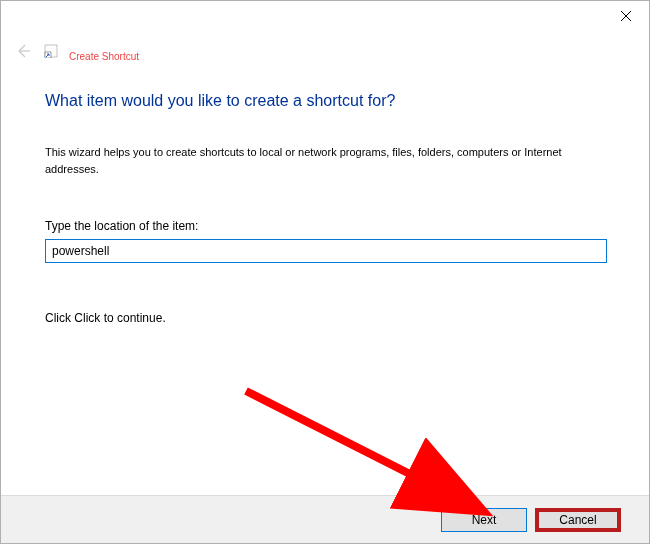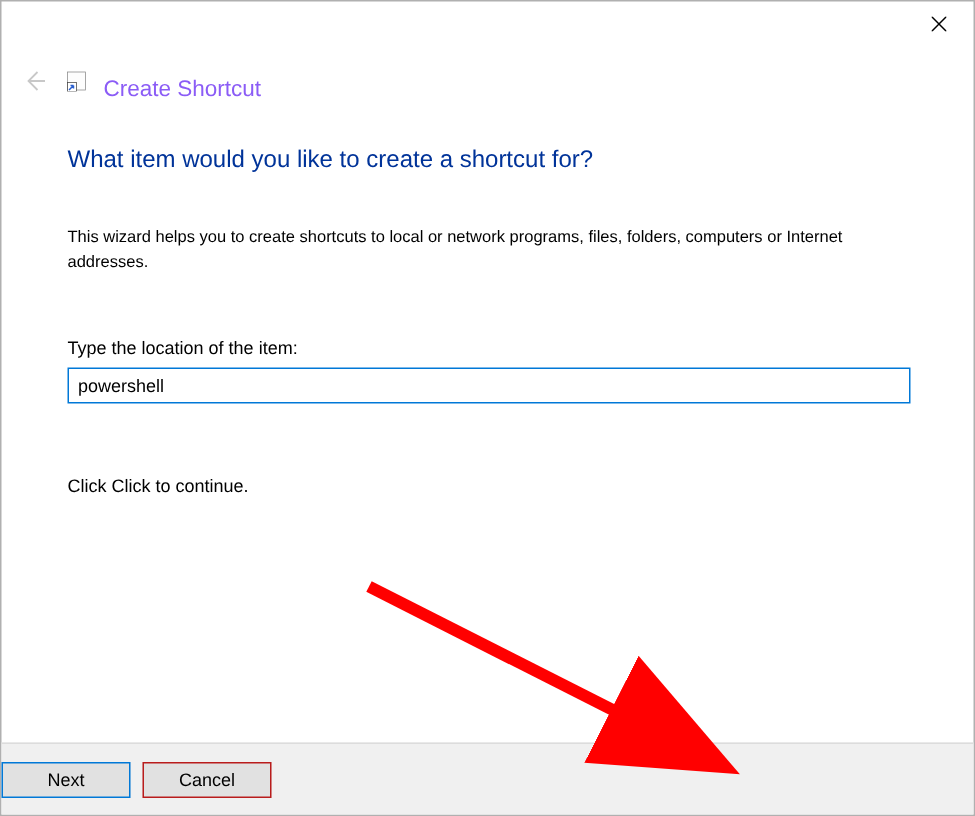--- a/index.html
+++ b/index.html
@@ -42,22 +42,22 @@
     display: flex; align-items: center; justify-content: center;
     color: #bdbdbd;
   }
   .back-arrow svg { width: 16px; height: 16px; }
   .shortcut-icon {
     width: 16px; height: 16px;
     display: flex; align-items: center; justify-content: center;
     font-size: 10px;
   }
   .dialog-title {
-    font-size: 15px;
-    color: #8b5cf6;
+    font-size: 10px;
+    color: #ef4444;
     margin-top: 12px;
   }
   .content {
     padding: 30px 42px 0 44px;
   }
   .heading {
     font-size: 16px;
     color: #003399;
     font-weight: 400;
     margin-bottom: 34px;
@@ -99,27 +99,28 @@
     font-size: 12px;
   }
   .footer {
     position: absolute;
     left: 0; right: 0; bottom: 0;
     height: 48px;
     background: #f0f0f0;
     border-top: 1px solid #dcdcdc;
     display: flex;
     align-items: center;
+    justify-content: flex-end;
     padding-right: 28px;
     gap: 8px;
   }
   .footer-btn {
     width: 86px; height: 24px;
     background: #e1e1e1;
-    border: 1px solid #b91c1c;
+    border: 4px solid #b91c1c;
     font-size: 12px;
     font-family: inherit;
     cursor: default;
   }
   .footer-btn.primary {
     border: 1px solid #0078d7;
     background: #e1e1e1;
   }
   .arrow-overlay {
     position: absolute;

